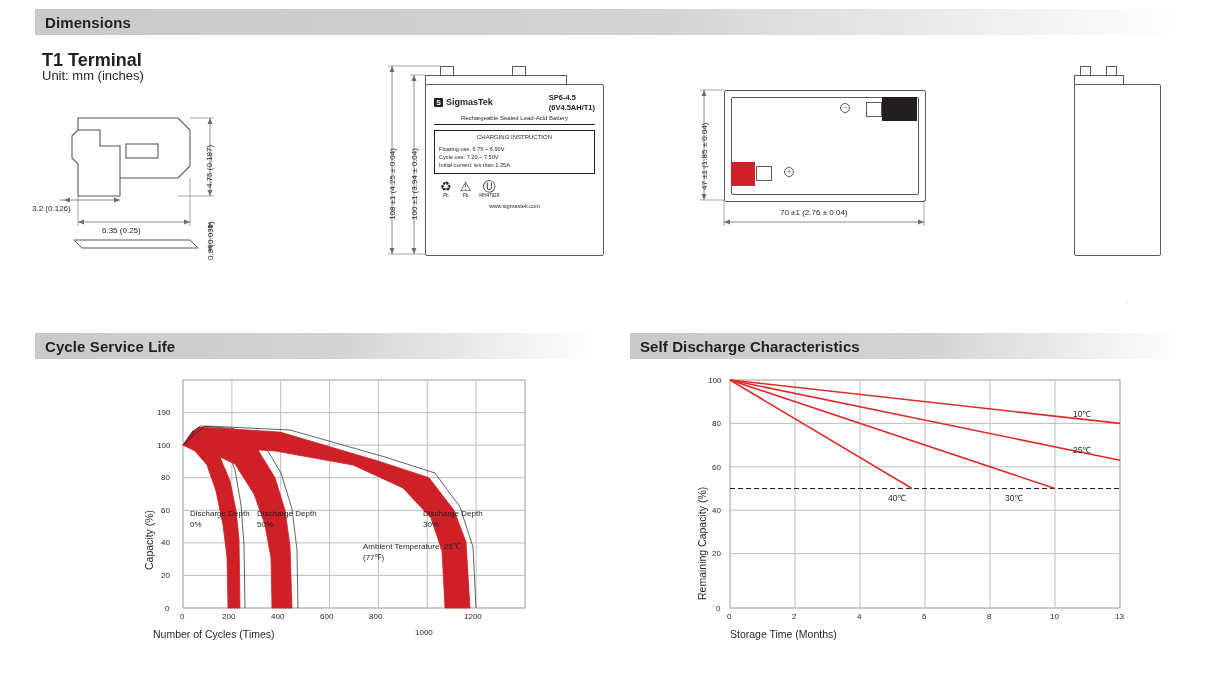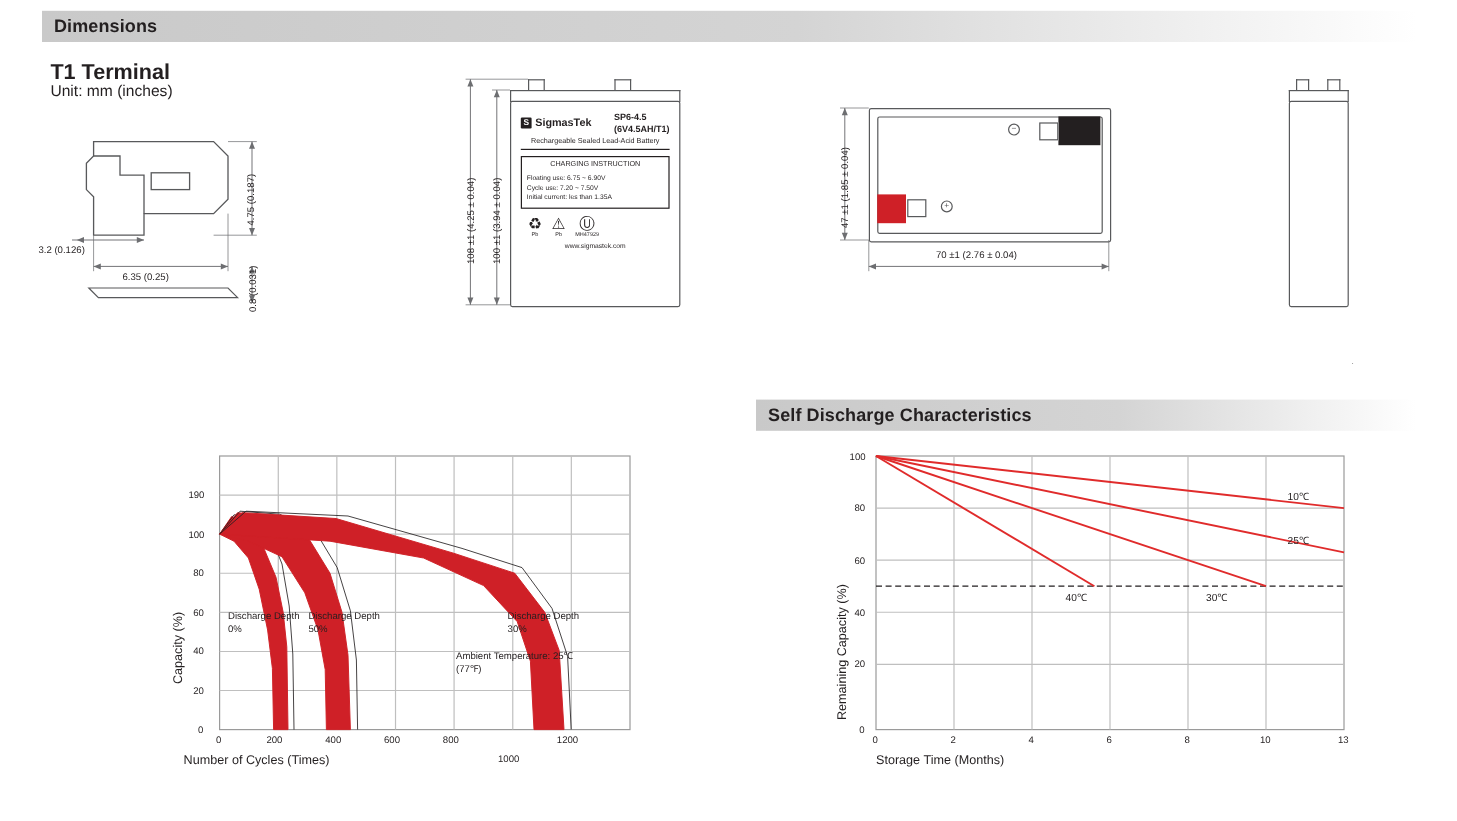--- a/index.html
+++ b/index.html
@@ -53,20 +53,21 @@
   
   #term-wrap { position: absolute; left: 60px; top: 100px; width: 250px; height: 190px; }
 
   
   #front-wrap { position: absolute; left: 380px; top: 60px; width: 240px; height: 230px; }
   .batt-body {
     position: absolute;
     border: 1.2px solid #58595b;
     background: #fff;
     border-radius: 2px;
+    padding-left: 37px;
   }
   .batt-lid {
     position: absolute;
     border: 1.2px solid #58595b;
     border-bottom: none;
     background: #fff;
   }
   .term-tab {
     position: absolute;
     border: 1px solid #58595b;
@@ -289,20 +290,23 @@
   </div>
 
   <div id="side-wrap">
     <div class="term-tab" style="left:20px; top:6px; width:9px; height:9px;"></div>
     <div class="term-tab" style="left:46px; top:6px; width:9px; height:9px;"></div>
     <div class="batt-lid" style="left:14px; top:15px; width:48px; height:9px;"></div>
     <div class="batt-body" style="left:14px; top:24px; width:48px; height:170px;"></div>
     <div class="lbl" style="left:66px; top:236px; color:#9a9a9a;">.</div>
   </div>
 
+  <div class="sec-bar" id="sec-cycle">
+    <span class="bar-title">Cycle Service Life</span>
+  </div>
 
   <div class="chart" id="chart-cycle" style="left:35px; top:365px; width:560px; height:290px;">
 
     <svg width="560" height="290">
 
       <rect x="148" y="15" width="342" height="228" fill="#ffffff" stroke="#9a9a9a" stroke-width="1"></rect>
 
       <g stroke="#bfbfbf" stroke-width="1">
         <line x1="196.9" y1="15" x2="196.9" y2="243"></line>
         <line x1="245.7" y1="15" x2="245.7" y2="243"></line>
@@ -347,21 +351,21 @@
     <div class="tick-lbl" style="left:187px; top:247px;">200</div>
     <div class="tick-lbl" style="left:236px; top:247px;">400</div>
     <div class="tick-lbl" style="left:285px; top:247px;">600</div>
     <div class="tick-lbl" style="left:334px; top:247px;">800</div>
     <div class="tick-lbl" style="left:380px; top:263px;">1000</div>
     <div class="tick-lbl" style="left:429px; top:247px;">1200</div>
 
     <div class="note" style="left:155px; top:144px; width:60px;">Discharge Depth 0%</div>
     <div class="note" style="left:222px; top:144px; width:60px;">Discharge Depth 50%</div>
     <div class="note" style="left:388px; top:144px; width:62px;">Discharge Depth 30%</div>
-    <div class="note" style="left:328px; top:177px; width:110px;margin-left:17px;">Ambient Temperature: 25℃ (77℉)</div>
+    <div class="note" style="left:328px; top:177px; width:110px;">Ambient Temperature: 25℃ (77℉)</div>
 
     <div class="axis-title rot" style="left:108px; top:205px;">Capacity (%)</div>
     <div class="axis-title" style="left:118px; top:263px;">Number of Cycles (Times)</div>
   </div>
 
   <div class="sec-bar" id="sec-selfdis">
     <span class="bar-title">Self Discharge Characteristics</span>
   </div>
 
   <div class="chart" id="chart-selfdis" style="left:630px; top:365px; width:560px; height:290px;">

